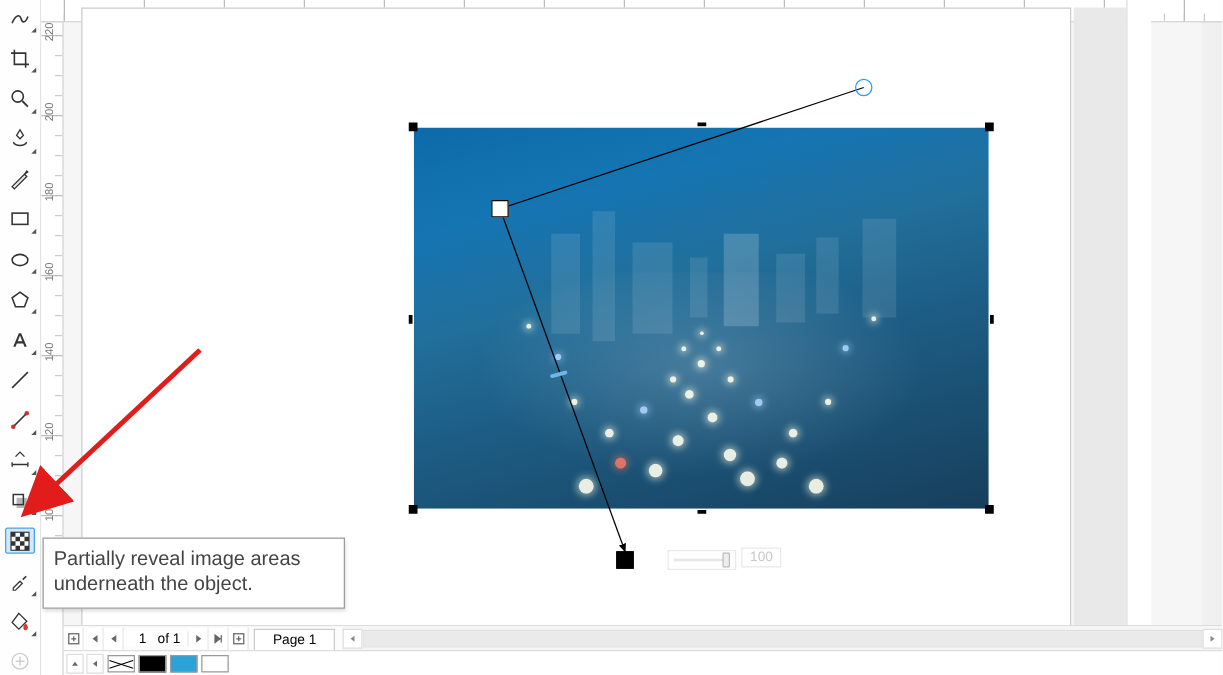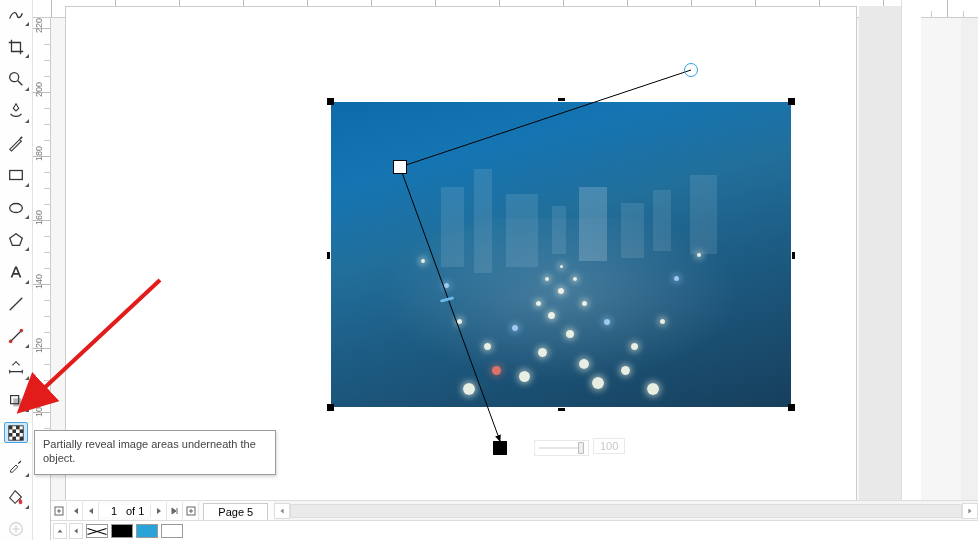--- a/index.html
+++ b/index.html
@@ -57,21 +57,21 @@
 
   
   .mini-slider { position:absolute; width:55px; height:16px; background:#fff; border:1px solid #e9e9e9; display:flex; align-items:center; }
   .mini-slider .track { margin:0 4px; flex:1; height:2px; background:#e6e6e6; position:relative;}
   .mini-slider .knob { position:absolute; top:-5px; width:6px; height:12px; background:#eee; border:1px solid #bbb; border-radius:1px; }
   .mini-val { position:absolute; border:1px solid #e9e9e9; background:#fff; color:#c8c8c8; font-size:11px; padding:1px 6px; }
 
   
   .tooltip { position:absolute; left:34px; top:430px; width:242px; background:#fff; border:1px solid #9b9b9b; padding:6px 8px 8px 8px; box-shadow:1px 2px 3px rgba(0,0,0,.15); z-index:50;}
   .tooltip .tt-title { font-weight:700; color:#222; font-size:12px; }
-  .tooltip .tt-body  { color:#444; font-size:11px; line-height:1.25; margin-top:1px;}
+  .tooltip .tt-body  { color:#444; font-size:16px; line-height:1.25; margin-top:1px;}
 
   
   .anno-svg { position:absolute; left:0; top:0; width:978px; height:540px; pointer-events:none; z-index:60;}
 
   
   .bottombar { position:absolute; left:51px; right:0; bottom:20px; height:20px; background:#fcfcfc; border-top:1px solid #ddd; display:flex; align-items:stretch; font-size:11px;}
   .bottombar .seg { display:flex; align-items:center; }
   .nav-btn { width:16px; height:18px; display:flex; align-items:center; justify-content:center; border-right:1px solid #e5e5e5; background:#fff; cursor:pointer;}
   .nav-btn svg{width:10px;height:10px;}
   .page-of { padding:0 6px; display:flex; align-items:center; background:#fff; border-right:1px solid #e5e5e5;}
@@ -454,21 +454,21 @@
           <svg viewBox="0 0 10 10">
             <path d="M2 2l4 3-4 3zM7 2v6" fill="#666" stroke="#666"></path>
           </svg>
         </div>
       <div class="nav-btn">
           <svg viewBox="0 0 10 10">
             <rect x="1" y="1" width="8" height="8" fill="none" stroke="#666"></rect>
             <path d="M5 3v4M3 5h4" stroke="#666"></path>
           </svg>
         </div>
-      <div class="pg-tab">Page 5</div>
+      <div class="pg-tab">Page 1</div>
     </div>
     <div class="hscroll">
       <div class="arrow">
           <svg viewBox="0 0 10 10" width="8" height="8">
             <path d="M7 2L3 5l4 3z" fill="#888"></path>
           </svg>
         </div>
       <div class="track">
           <div class="thumb"></div>
         </div>

